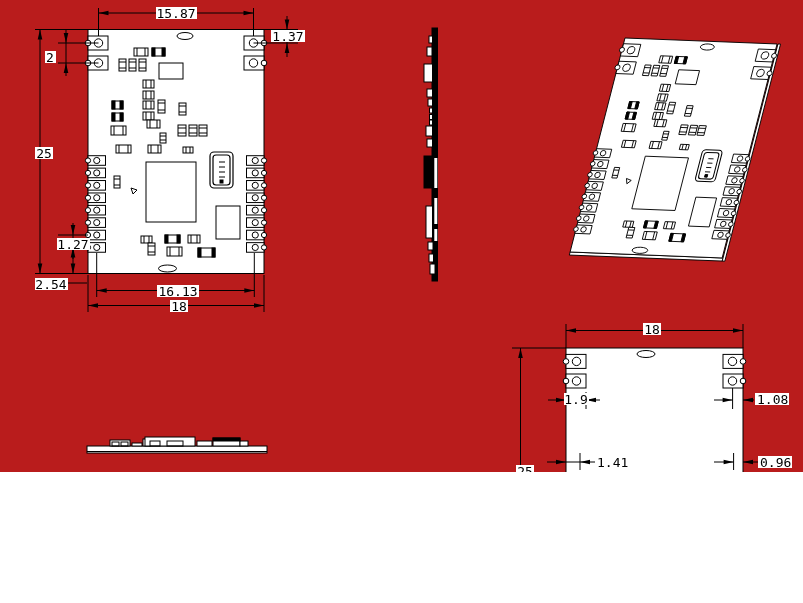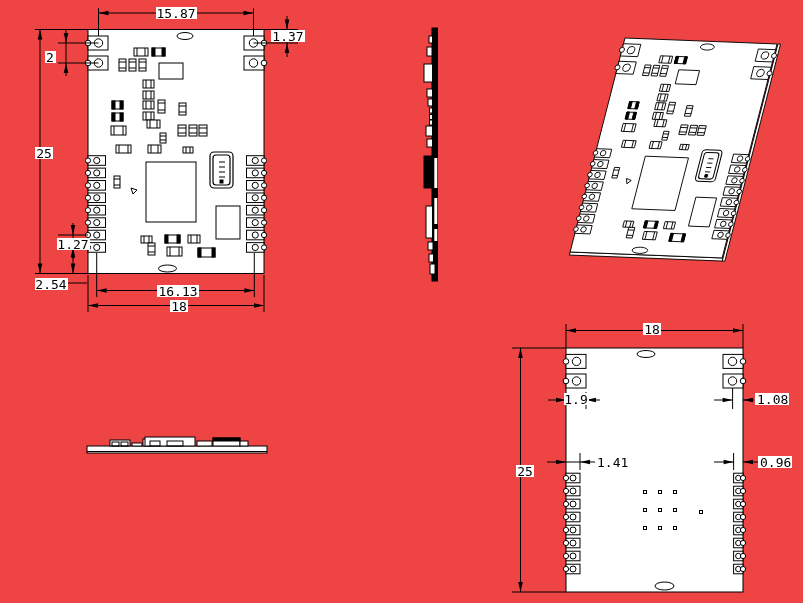--- a/index.html
+++ b/index.html
@@ -1,16 +1,16 @@
 <!DOCTYPE html>
 <html><head>
 <meta charset="utf-8">
 <style>
   html,body{margin:0;padding:0;background:#fff}
-  #stage{position:relative;width:803px;height:603px;background:#ef4444;overflow:hidden;
+  #stage{position:relative;width:803px;height:472px;background:#b91c1c;overflow:hidden;
          font-family:"DejaVu Sans Mono","Liberation Mono",monospace}
   svg{position:absolute;left:0;top:0}
   text{font-family:"DejaVu Sans Mono","Liberation Mono",monospace;font-size:13px;fill:#000}
   .bg{fill:#ffffff;stroke:none}
 </style>
 </head>
 <body>
 
 <div id="stage">
 <svg width="803" height="603" viewBox="0 0 803 603">

